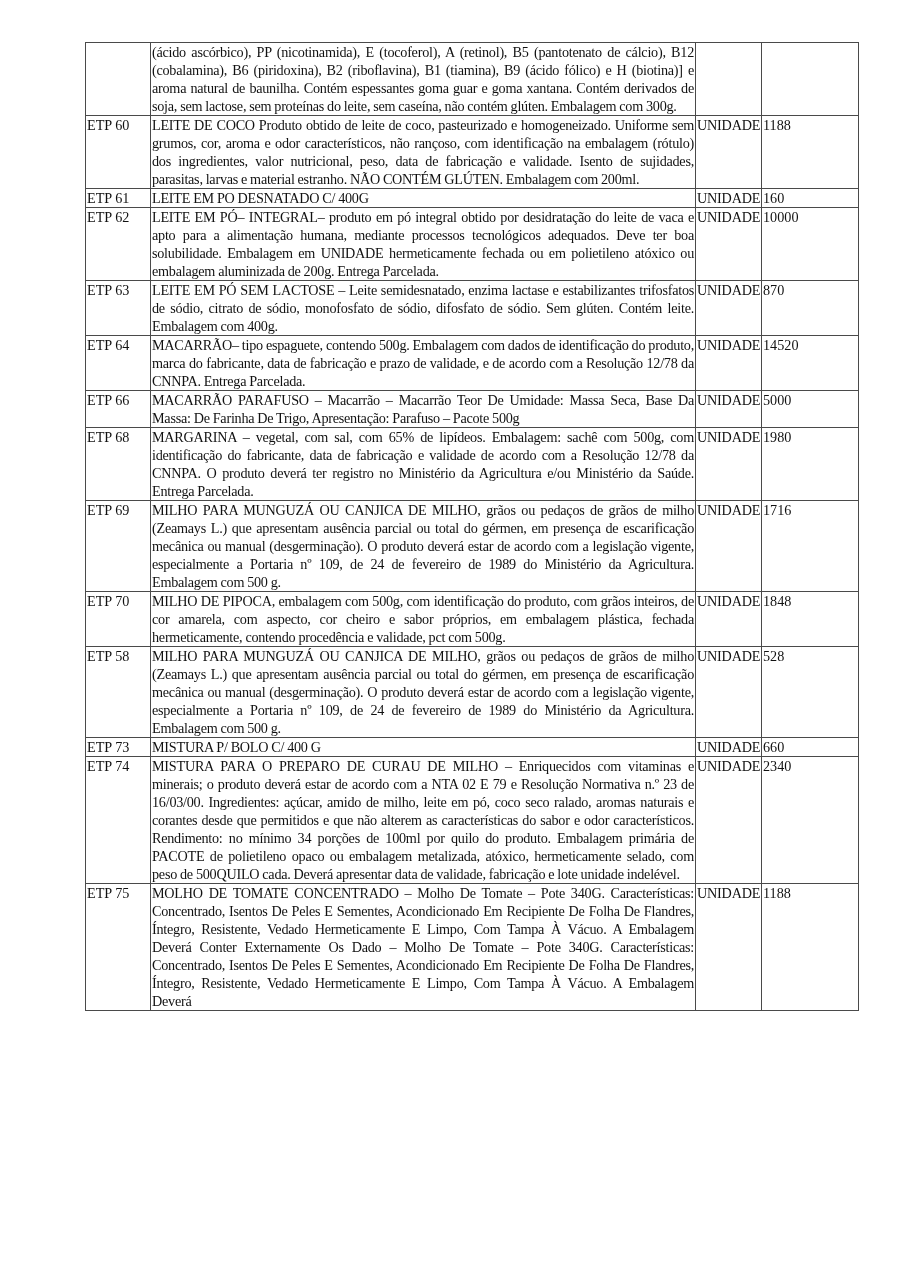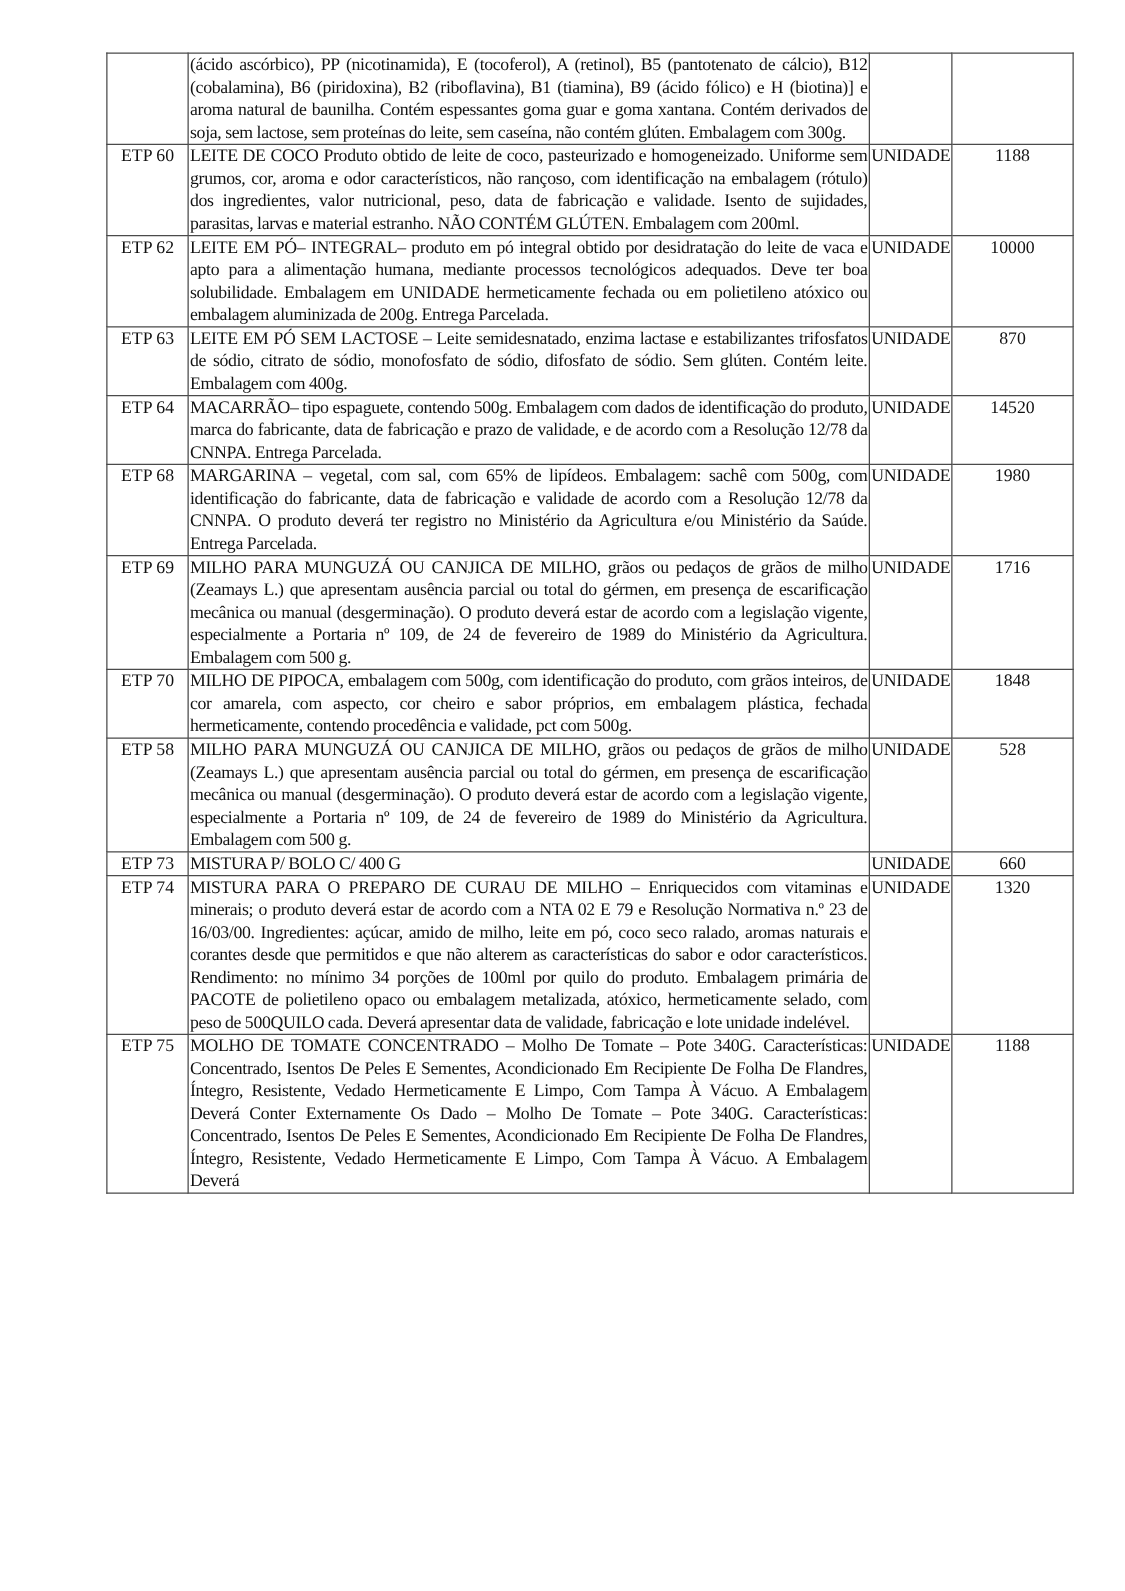--- a/index.html
+++ b/index.html
@@ -17,24 +17,24 @@
   }
   table.items td {
     border: 1px solid #4a4a4a;
     vertical-align: top;
     padding: 0 1px 0 1px;
   }
   col.c-code { width: 65px; }
   col.c-desc { width: 545px; }
   col.c-unit { width: 66px; }
   col.c-qty  { width: 97px; }
-  td.code { text-align: center; padding-right: 3px; white-space: nowrap; }
+  td.code { text-align: left; padding-right: 3px; white-space: nowrap; }
   td.desc { text-align: justify; letter-spacing: -0.25px; word-spacing: -0.3px; }
   td.unit { text-align: right; white-space: nowrap; letter-spacing: -0.2px; }
-  td.qty  { text-align: center; white-space: nowrap; }
+  td.qty  { text-align: left; white-space: nowrap; }
 </style>
 </head>
 <body>
 
 <div class="page">
   <table class="items">
     <colgroup>
       <col class="c-code">
         <col class="c-desc">
         <col class="c-unit">
@@ -47,36 +47,48 @@
         <td class="unit"></td>
         <td class="qty"></td>
       </tr>
       <tr>
         <td class="code">ETP 60</td>
         <td class="desc">LEITE DE COCO Produto obtido de leite de coco, pasteurizado e homogeneizado. Uniforme sem grumos, cor, aroma e odor característicos, não rançoso, com identificação na embalagem (rótulo) dos ingredientes, valor nutricional, peso, data de fabricação e validade. Isento de sujidades, parasitas, larvas e material estranho. NÃO CONTÉM GLÚTEN. Embalagem com 200ml.</td>
         <td class="unit">UNIDADE</td>
         <td class="qty">1188</td>
       </tr>
       <tr>
+        <td class="code">ETP 61</td>
+        <td class="desc">LEITE EM PO DESNATADO C/ 400G</td>
+        <td class="unit">UNIDADE</td>
+        <td class="qty">160</td>
+      </tr>
+      <tr>
         <td class="code">ETP 62</td>
         <td class="desc">LEITE EM PÓ– INTEGRAL– produto em pó integral obtido por desidratação do leite de vaca e apto para a alimentação humana, mediante processos tecnológicos adequados. Deve ter boa solubilidade. Embalagem em UNIDADE hermeticamente fechada ou em polietileno atóxico ou embalagem aluminizada de 200g. Entrega Parcelada.</td>
         <td class="unit">UNIDADE</td>
         <td class="qty">10000</td>
       </tr>
       <tr>
         <td class="code">ETP 63</td>
         <td class="desc">LEITE EM PÓ SEM LACTOSE – Leite semidesnatado, enzima lactase e estabilizantes trifosfatos de sódio, citrato de sódio, monofosfato de sódio, difosfato de sódio. Sem glúten. Contém leite. Embalagem com 400g.</td>
         <td class="unit">UNIDADE</td>
         <td class="qty">870</td>
       </tr>
       <tr>
         <td class="code">ETP 64</td>
         <td class="desc">MACARRÃO– tipo espaguete, contendo 500g. Embalagem com dados de identificação do produto, marca do fabricante, data de fabricação e prazo de validade, e de acordo com a Resolução 12/78 da CNNPA. Entrega Parcelada.</td>
         <td class="unit">UNIDADE</td>
         <td class="qty">14520</td>
+      </tr>
+      <tr>
+        <td class="code">ETP 66</td>
+        <td class="desc">MACARRÃO PARAFUSO – Macarrão – Macarrão Teor De Umidade: Massa Seca, Base Da Massa: De Farinha De Trigo, Apresentação: Parafuso – Pacote 500g</td>
+        <td class="unit">UNIDADE</td>
+        <td class="qty">5000</td>
       </tr>
       <tr>
         <td class="code">ETP 68</td>
         <td class="desc">MARGARINA – vegetal, com sal, com 65% de lipídeos. Embalagem: sachê com 500g, com identificação do fabricante, data de fabricação e validade de acordo com a Resolução 12/78 da CNNPA. O produto deverá ter registro no Ministério da Agricultura e/ou Ministério da Saúde. Entrega Parcelada.</td>
         <td class="unit">UNIDADE</td>
         <td class="qty">1980</td>
       </tr>
       <tr>
         <td class="code">ETP 69</td>
         <td class="desc">MILHO PARA MUNGUZÁ OU CANJICA DE MILHO, grãos ou pedaços de grãos de milho (Zeamays L.) que apresentam ausência parcial ou total do gérmen, em presença de escarificação mecânica ou manual (desgerminação). O produto deverá estar de acordo com a legislação vigente, especialmente a Portaria nº 109, de 24 de fevereiro de 1989 do Ministério da Agricultura. Embalagem com 500 g.</td>
@@ -98,21 +110,21 @@
       <tr>
         <td class="code">ETP 73</td>
         <td class="desc">MISTURA P/ BOLO C/ 400 G</td>
         <td class="unit">UNIDADE</td>
         <td class="qty">660</td>
       </tr>
       <tr>
         <td class="code">ETP 74</td>
         <td class="desc">MISTURA PARA O PREPARO DE CURAU DE MILHO – Enriquecidos com vitaminas e minerais; o produto deverá estar de acordo com a NTA 02 E 79 e Resolução Normativa n.º 23 de 16/03/00. Ingredientes: açúcar, amido de milho, leite em pó, coco seco ralado, aromas naturais e corantes desde que permitidos e que não alterem as características do sabor e odor característicos. Rendimento: no mínimo 34 porções de 100ml por quilo do produto. Embalagem primária de PACOTE de polietileno opaco ou embalagem metalizada, atóxico, hermeticamente selado, com peso de 500QUILO cada. Deverá apresentar data de validade, fabricação e lote unidade indelével.</td>
         <td class="unit">UNIDADE</td>
-        <td class="qty">1320</td>
+        <td class="qty">2340</td>
       </tr>
       <tr>
         <td class="code">ETP 75</td>
         <td class="desc">MOLHO DE TOMATE CONCENTRADO – Molho De Tomate – Pote 340G. Características: Concentrado, Isentos De Peles E Sementes, Acondicionado Em Recipiente De Folha De Flandres, Íntegro, Resistente, Vedado Hermeticamente E Limpo, Com Tampa À Vácuo. A Embalagem Deverá Conter Externamente Os Dado – Molho De Tomate – Pote 340G. Características: Concentrado, Isentos De Peles E Sementes, Acondicionado Em Recipiente De Folha De Flandres, Íntegro, Resistente, Vedado Hermeticamente E Limpo, Com Tampa À Vácuo. A Embalagem Deverá</td>
         <td class="unit">UNIDADE</td>
         <td class="qty">1188</td>
       </tr>
     </tbody>
   </table>
 </div>

